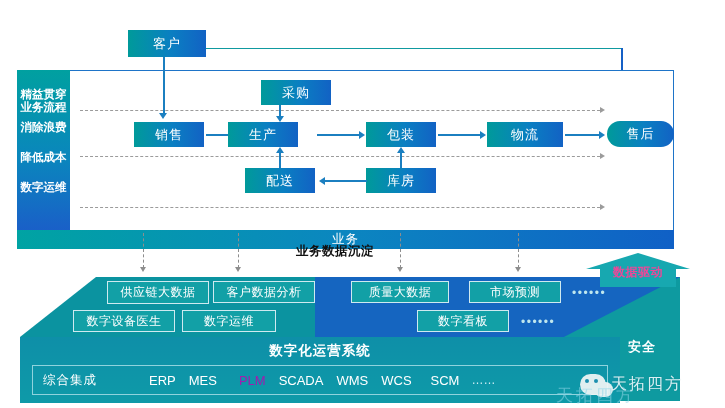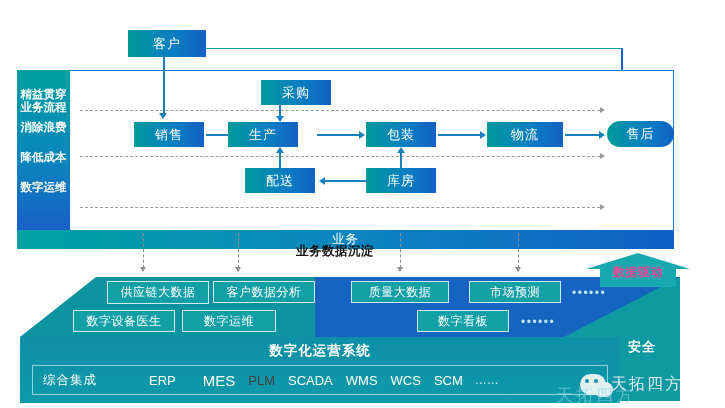--- a/index.html
+++ b/index.html
@@ -234,26 +234,26 @@
   <div class="chip" style="left:417px;top:310px;width:92px;height:22px;">
     <span>数字看板</span>
   </div>
   <div class="dots" style="left:521px;top:315px;">••••••</div>
 
   <div id="plat-base"></div>
   <div id="plat-base-title">数字化运营系统</div>
   <div id="plat-base-inner">
     <span style="color:#fff;font-size:12.5px;margin-left:10px;letter-spacing:1px;">综合集成</span>
     <span style="color:#fff;font-size:13px;margin-left:52px;text-align:right;">ERP</span>
-    <span style="color:#fff;font-size:15px;margin-left:27px;">MES</span>
-    <span style="color:#404040;font-size:13px;margin-left:13px;">PLM</span>
+    <span style="color:#fff;font-size:13px;margin-left:13px;">MES</span>
+    <span style="color:#a21caf;font-size:13px;margin-left:22px;">PLM</span>
     <span style="color:#fff;font-size:13px;margin-left:13px;">SCADA</span>
     <span style="color:#fff;font-size:13px;margin-left:13px;">WMS</span>
     <span style="color:#fff;font-size:13px;margin-left:13px;">WCS</span>
-    <span style="color:#fff;font-size:13px;margin-left:13px;">SCM</span>
+    <span style="color:#fff;font-size:13px;margin-left:19px;">SCM</span>
     <span style="color:#cfeef4;font-size:12px;margin-left:12px;">……</span>
   </div>
 
   <div id="dd-arrow">
     <div class="shaft"></div>
     <div class="tipA"></div>
     <div class="lbl">数据驱动</div>
   </div>
 
   <div id="sec-label">安全</div>

